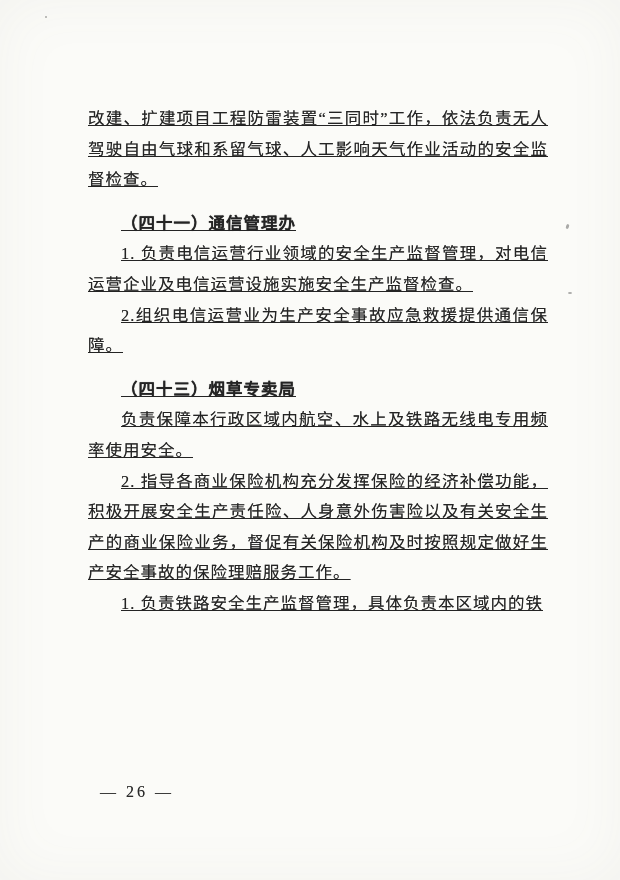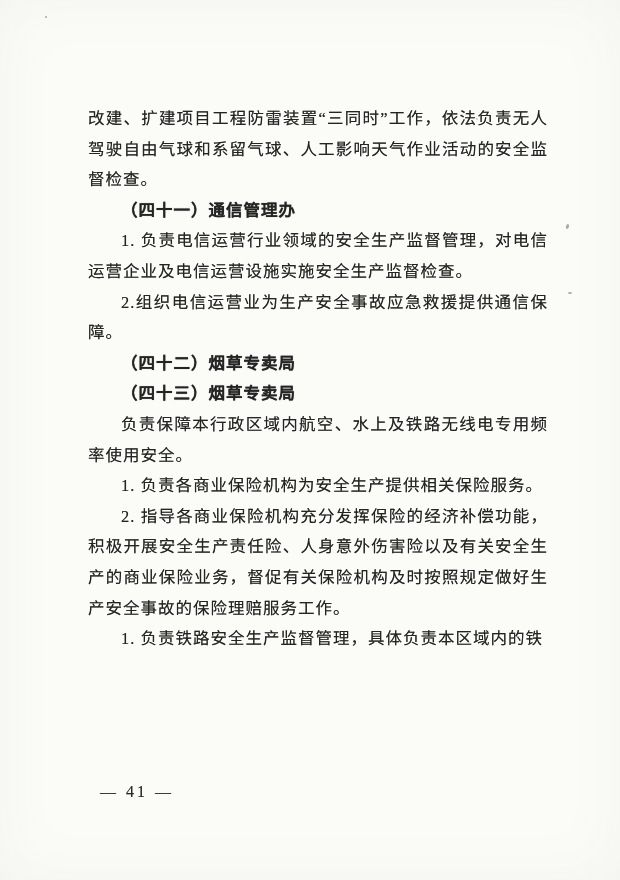--- a/index.html
+++ b/index.html
@@ -16,40 +16,42 @@
     overflow: hidden;
     font-family: "Liberation Serif", "DejaVu Serif", serif;
     color: #242424;
     box-shadow: inset 0 0 60px rgba(120,118,110,0.06);
   }
   .content {
     position: absolute;
     top: 104px;
     left: 88px;
     width: 460px;
+    text-decoration: underline;
   }
   .content p {
     margin: 0;
     font-size: 16.5px;
     line-height: 30.6px;
     letter-spacing: 1px;
     text-align: justify;
     text-justify: inter-ideograph;
     text-shadow: 0 0 0.5px rgba(30,30,30,0.55);
   }
   .content p.body,
   .content p.heading {
     text-indent: 2em;
   }
   .content p.body-continued {
     text-indent: 0;
   }
   .content p.heading {
     font-weight: 700;
     text-shadow: 0 0 0.7px rgba(20,20,20,0.75);
+    margin-top: 13px;
   }
   .page-number {
     position: absolute;
     left: 100px;
     top: 780px;
     font-size: 16px;
     line-height: 24px;
     letter-spacing: 3px;
     color: #2a2a2a;
     text-shadow: 0 0 0.5px rgba(30,30,30,0.5);
@@ -68,27 +70,25 @@
 </head>
 <body>
 
 <div class="page">
   <div class="content">
 
   <p class="body-continued">改建、扩建项目工程防雷装置“三同时”工作，依法负责无人驾驶自由气球和系留气球、人工影响天气作业活动的安全监督检查。</p>
       <p class="heading">（四十一）通信管理办</p>
       <p class="body">1. 负责电信运营行业领域的安全生产监督管理，对电信运营企业及电信运营设施实施安全生产监督检查。</p>
       <p class="body">2.组织电信运营业为生产安全事故应急救援提供通信保障。</p>
-      <p class="heading">（四十二）烟草专卖局</p>
       <p class="heading">（四十三）烟草专卖局</p>
       <p class="body">负责保障本行政区域内航空、水上及铁路无线电专用频率使用安全。</p>
-      <p class="body">1. 负责各商业保险机构为安全生产提供相关保险服务。</p>
       <p class="body">2. 指导各商业保险机构充分发挥保险的经济补偿功能，积极开展安全生产责任险、人身意外伤害险以及有关安全生产的商业保险业务，督促有关保险机构及时按照规定做好生产安全事故的保险理赔服务工作。</p>
       <p class="body">1. 负责铁路安全生产监督管理，具体负责本区域内的铁</p>
     </div>
 
-  <div class="page-number">— 41 —</div>
+  <div class="page-number">— 26 —</div>
 
   <div class="speck s1"></div>
   <div class="speck s2"></div>
   <div class="speck s3"></div>
   <div class="speck s4"></div>
 </div>
 
 </body></html>

